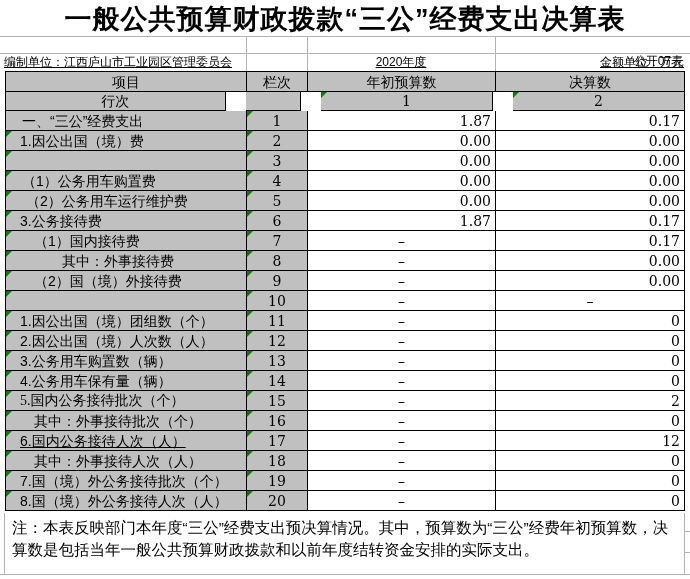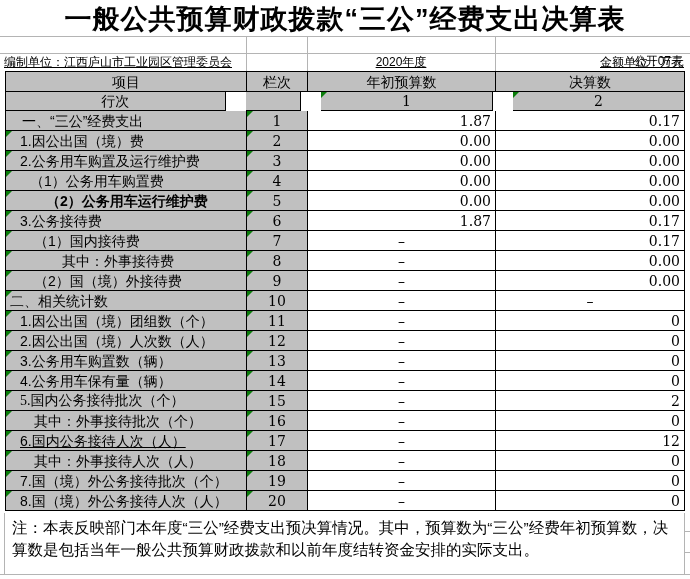--- a/index.html
+++ b/index.html
@@ -147,51 +147,50 @@
         <div class="cell c3 right">
           <span class="num">0.00</span>
         </div>
         <div class="cell c4 right">
           <span class="num">0.00</span>
         </div>
       </div>
       <div class="trow">
         <div class="cell c1 gray left" style="padding-left: 14px;">
           <span class="tri"></span>
-          <span>2.公务用车购置及运行维护费</span>
         </div>
         <div class="cell c2 gray center">
           <span class="tri"></span>
           <span class="num">3</span>
         </div>
         <div class="cell c3 right">
           <span class="num">0.00</span>
         </div>
         <div class="cell c4 right">
           <span class="num">0.00</span>
         </div>
       </div>
       <div class="trow">
-        <div class="cell c1 gray left" style="padding-left: 24px;">
+        <div class="cell c1 gray left" style="padding-left: 16px;">
           <span class="tri"></span>
           <span>（1）公务用车购置费</span>
         </div>
         <div class="cell c2 gray center">
           <span class="tri"></span>
           <span class="num">4</span>
         </div>
         <div class="cell c3 right">
           <span class="num">0.00</span>
         </div>
         <div class="cell c4 right">
           <span class="num">0.00</span>
         </div>
       </div>
       <div class="trow">
-        <div class="cell c1 gray left" style="padding-left: 40px; font-weight: bold;">
+        <div class="cell c1 gray left" style="padding-left: 20px;">
           <span class="tri"></span>
           <span>（2）公务用车运行维护费</span>
         </div>
         <div class="cell c2 gray center">
           <span class="tri"></span>
           <span class="num">5</span>
         </div>
         <div class="cell c3 right">
           <span class="num">0.00</span>
         </div>
@@ -259,21 +258,20 @@
         <div class="cell c3 center">
           <span class="num">–</span>
         </div>
         <div class="cell c4 right">
           <span class="num">0.00</span>
         </div>
       </div>
       <div class="trow">
         <div class="cell c1 gray left" style="padding-left: 4px;">
           <span class="tri"></span>
-          <span>二、相关统计数</span>
         </div>
         <div class="cell c2 gray center">
           <span class="tri"></span>
           <span class="num">10</span>
         </div>
         <div class="cell c3 center">
           <span class="num">–</span>
         </div>
         <div class="cell c4 center">
           <span class="num">–</span>

